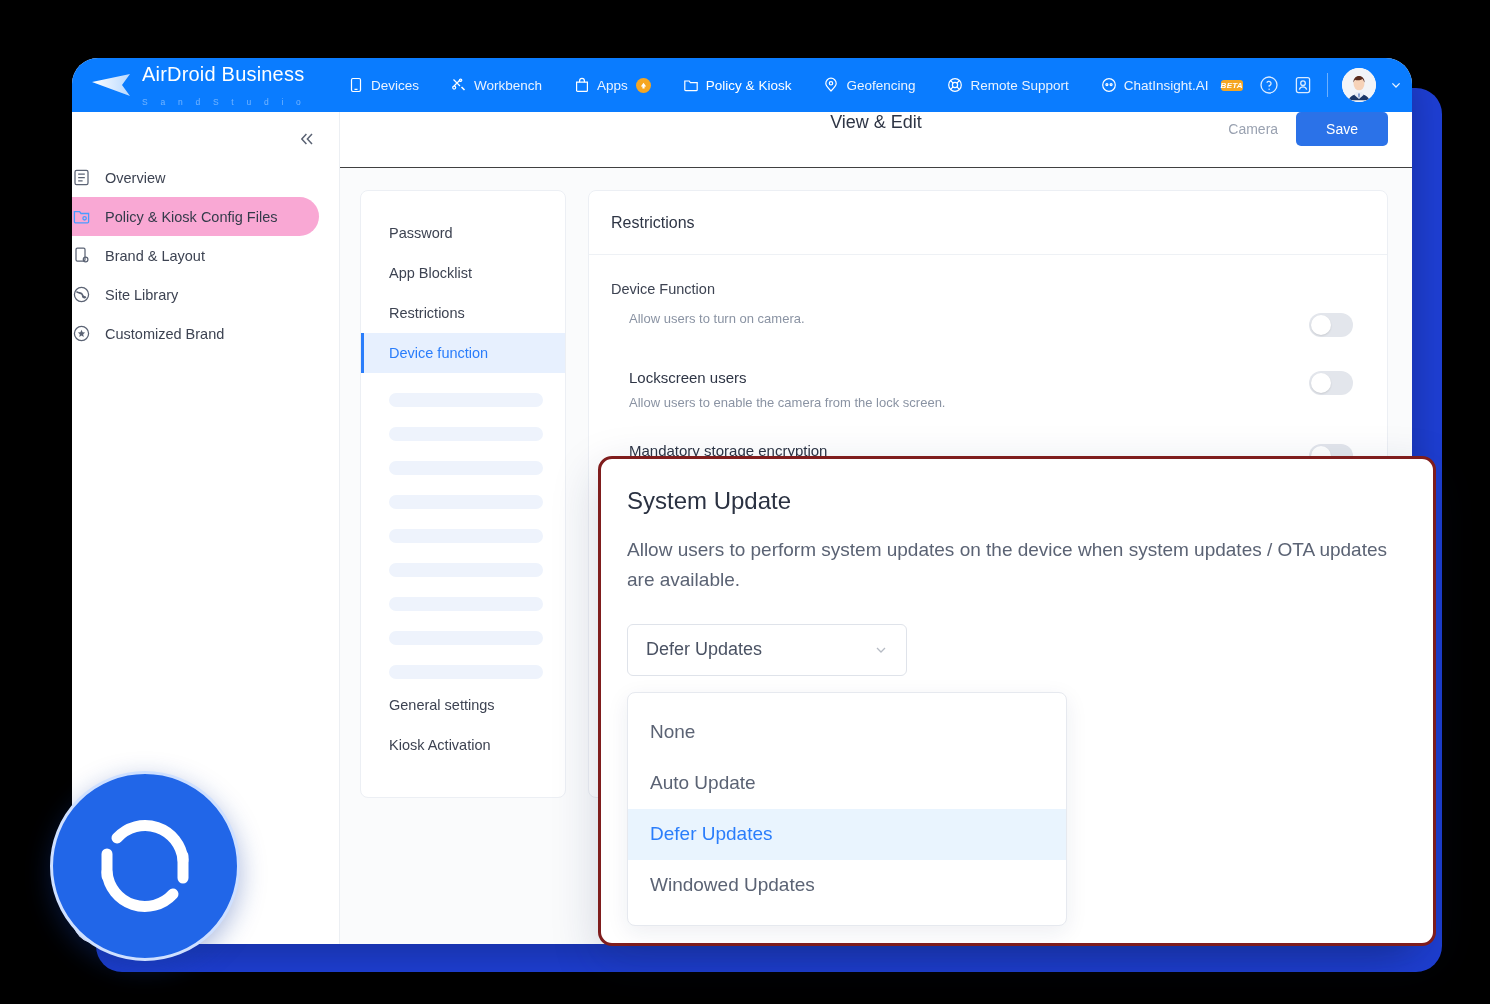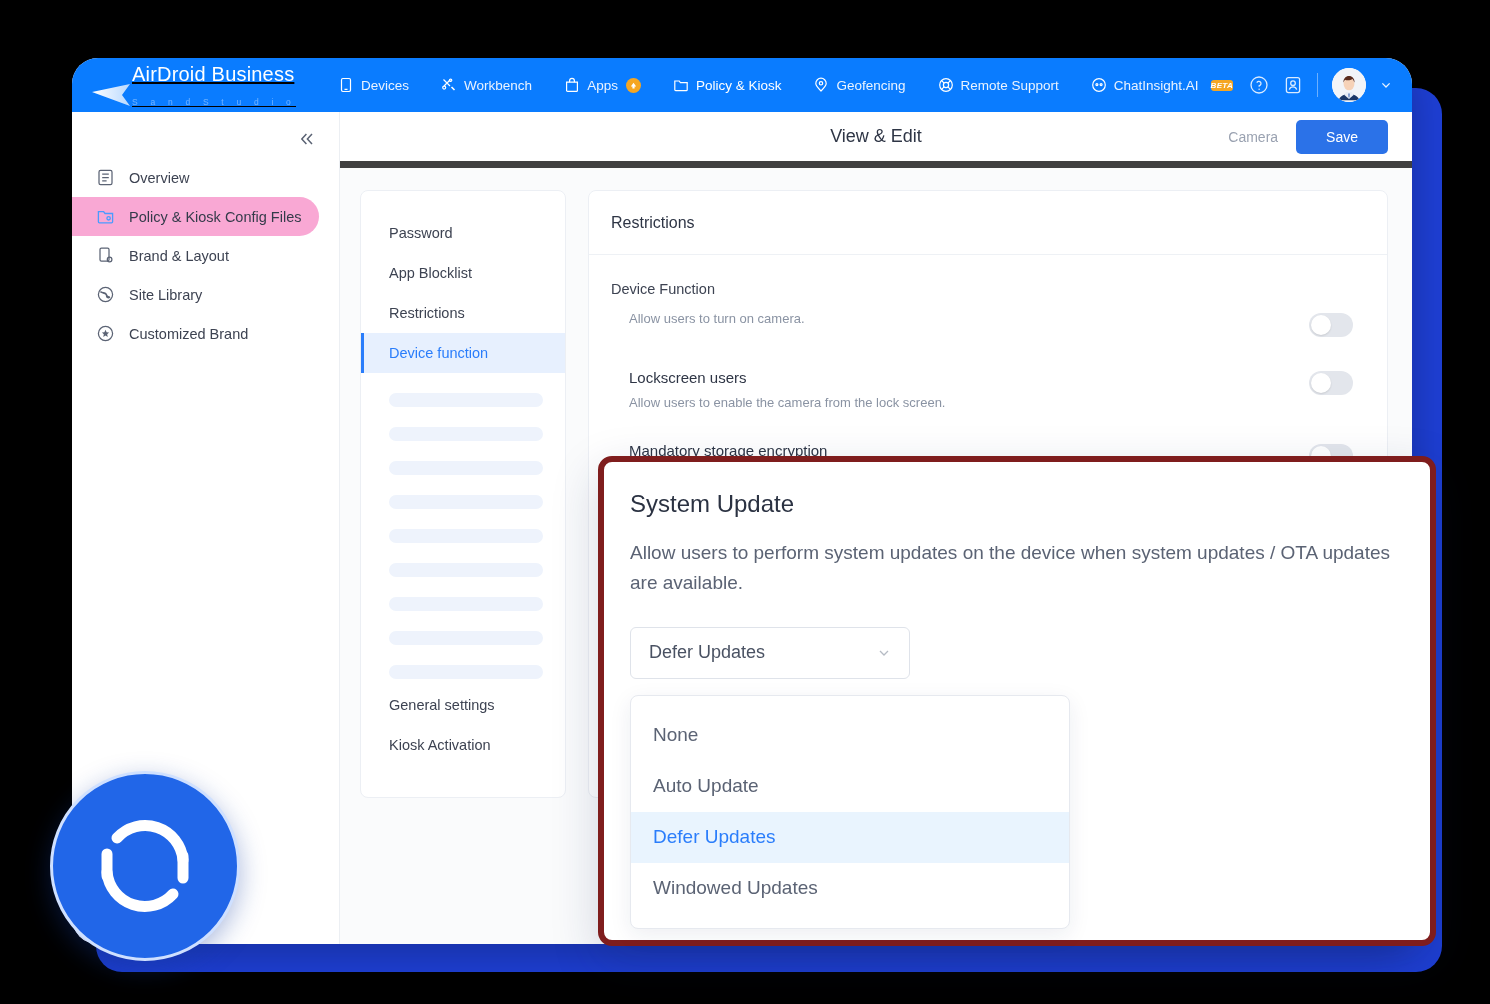--- a/index.html
+++ b/index.html
@@ -33,21 +33,21 @@
 
   
   .topnav {
     position: relative;
     height: 54px;
     background: #0a7cff;
     display: flex;
     align-items: center;
     padding: 0 16px 0 20px;
   }
-  .brand { display: flex; align-items: flex-end; padding-right: 18px; text-decoration: underline; }
+  .brand { display: flex; align-items: center; gap: 10px; padding-right: 18px; }
   .brand-arrow { width: 40px; height: 22px; flex: 0 0 auto; }
   .brand-text { line-height: 1; }
   .brand-title {
     color: #fff; font-size: 20px; font-weight: 400; letter-spacing: .2px;
     white-space: nowrap;
   }
   .brand-sub {
     color: rgba(255,255,255,.42); font-size: 8.5px; letter-spacing: 5.2px;
     margin-top: 14px; white-space: nowrap;
   }
@@ -94,39 +94,38 @@
   .sidebar {
     width: 268px; flex: 0 0 268px; background: #fff;
     border-right: 1px solid #eceff3;
     padding-top: 8px; position: relative;
   }
   .collapse-row { height: 38px; display: flex; align-items: center; justify-content: flex-end; padding-right: 22px; }
   .collapse-btn { width: 20px; height: 20px; cursor: pointer; }
   .side-item {
     display: flex; align-items: center; gap: 14px;
     height: 39px; margin: 0 20px 0 0;
-    padding-left: 24px;
     border-radius: 0 20px 20px 0;
     color: #3d4352; font-size: 14.5px; cursor: pointer; position: relative;
   }
   .side-item + .side-item { margin-top: 0; }
   .side-item.active { background: #eef4fe; color: #2c3murky; }
   .side-item.active { background: #f9a8d4; color: #343b4a; }
   .side-item.active::before {
     content: ""; position: absolute; left: -24px; top: 0; bottom: 0;
     width: 4px; background: #2a7dfb;
   }
   .side-icon { width: 19px; height: 19px; flex: 0 0 auto; }
   .side-spacer { height: 6px; }
 
   
   .content { flex: 1; display: flex; flex-direction: column; background: #fafbfc; }
   .content-head {
-    height: 56px; background: #fff; border-bottom: 7px solid #404040;
-    display: flex; align-items: center; padding: 0 24px; position: relative;
+    height: 56px; background: #fff; border-bottom: 1px solid #404040;
+    display: flex; align-items: flex-start; padding: 0 24px; position: relative;
   }
   .content-title {
     position: absolute; left: 0; right: 0; text-align: center;
     font-size: 18px; color: #2e3545; pointer-events: none;
   }
   .head-actions { margin-left: auto; display: flex; align-items: center; gap: 18px; z-index: 2; }
   .btn-cancel { color: #9aa2b1; font-size: 14px; cursor: pointer; background: none; border: none; font-family: inherit; }
   .btn-save {
     background: #2b72e8; color: #fff; border: none; border-radius: 5px;
     font-size: 14px; padding: 9px 30px; cursor: pointer; font-family: inherit;
@@ -180,21 +179,21 @@
     width: 20px; height: 20px; border-radius: 50%; background: #fff;
     box-shadow: 0 1px 2px rgba(0,0,0,.12);
   }
 
   
   .modal {
     position: absolute;
     left: 598px; top: 456px;
     width: 838px; height: 490px;
     background: #fff;
-    border: 6px solid #7f1d1d;
+    border: 3px solid #7f1d1d;
     border-radius: 14px;
     box-shadow: 0 16px 48px rgba(20,40,90,.18);
     padding: 28px 26px 0 26px;
   }
   .modal-title { font-size: 24px; color: #2b3242; margin-bottom: 20px; }
   .modal-desc { font-size: 19px; color: #5b6374; line-height: 1.6; max-width: 770px; }
   .select-box {
     margin-top: 28px; width: 280px; height: 52px;
     border: 1px solid #dfe3ea; border-radius: 6px;
     display: flex; align-items: center; padding: 0 18px;

